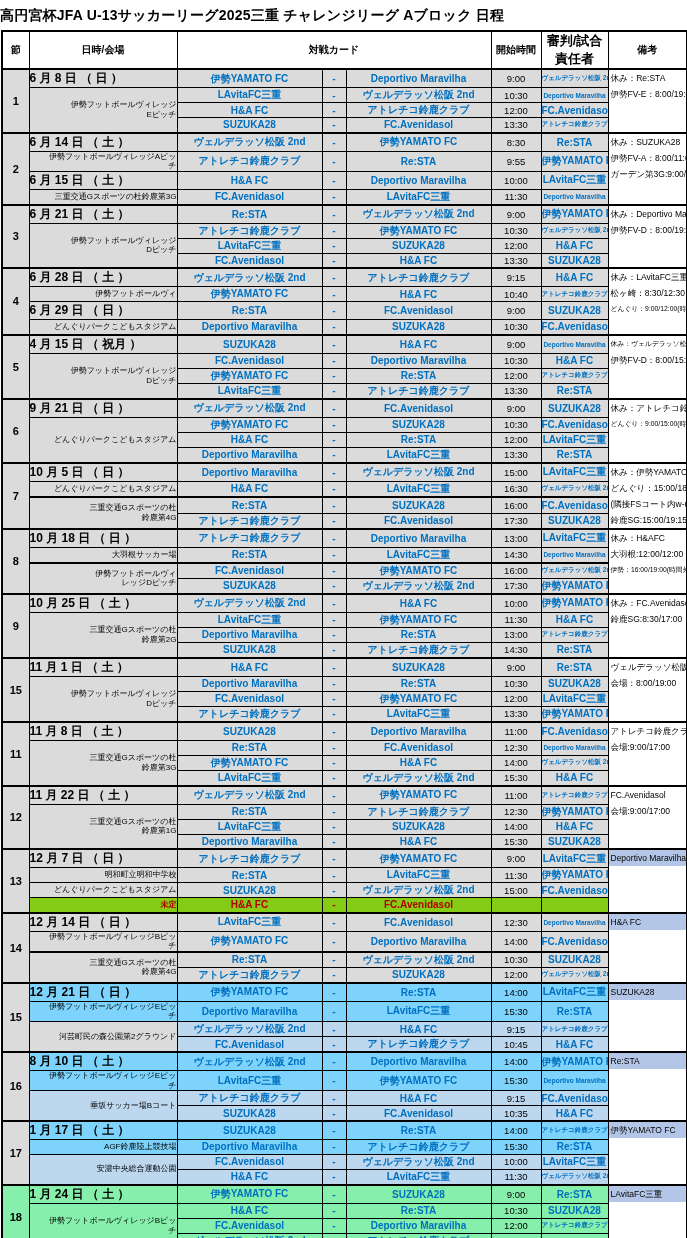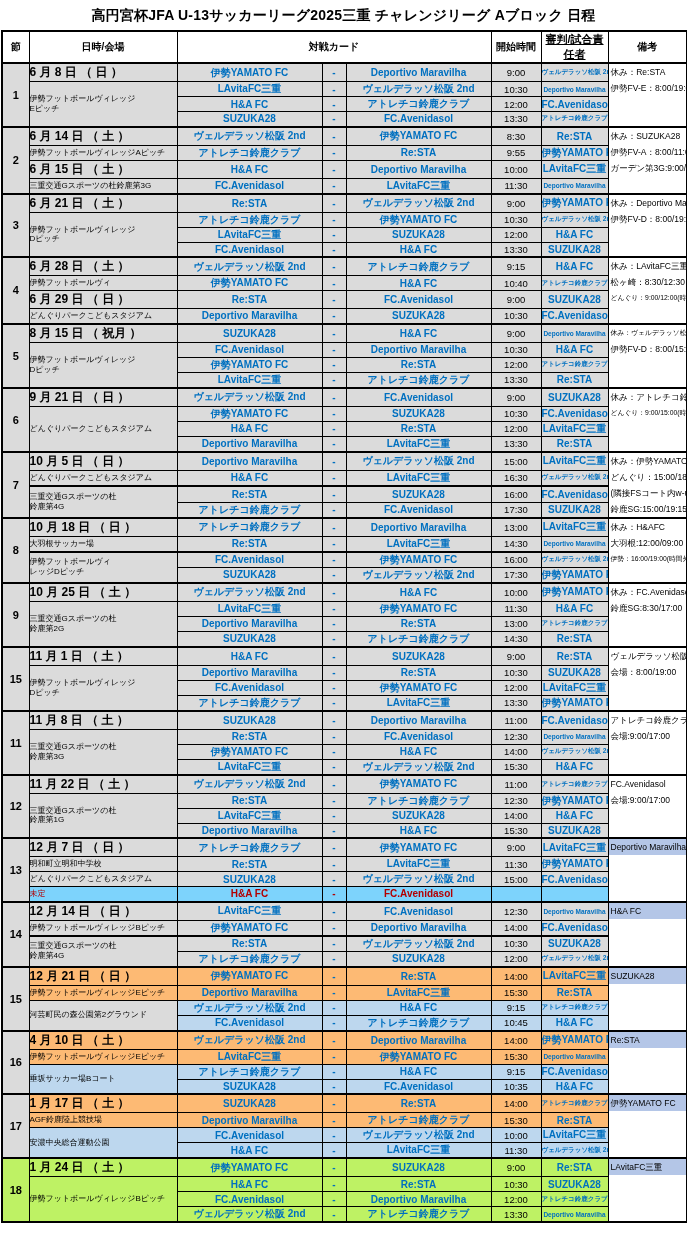--- a/index.html
+++ b/index.html
@@ -1,38 +1,38 @@
 <!DOCTYPE html>
 <html><head>
 <meta charset="utf-8">
 <style>
   html,body{margin:0;padding:0;background:#fff;}
   body{width:687px;font-family:"Liberation Sans","DejaVu Sans",sans-serif;color:#000;}
-  .title{ text-align:center; font-weight:bold; font-size:14px; padding:7px 0 5px; letter-spacing:0.2px; }
+  .title{ text-align:left; font-weight:bold; font-size:14px; padding:7px 0 5px; letter-spacing:0.2px; }
   table{ border-collapse:collapse; table-layout:fixed; width:685px; margin:0 1px; border:2px solid #000; }
   td,th{ border:1px solid #000; padding:0; overflow:hidden; }
   thead th{ background:#fff; font-size:10px; font-weight:bold; height:17px; }
-  thead th.small-head{ font-size:11px;text-decoration:underline; }
+  thead th.small-head{ font-size:13px; }
   thead tr{ border-bottom:2px solid #000; }
   tbody tr{ height:15px; }
   tr.round-start td{ border-top:2px solid #000; }
   tr.group-sep td{ border-top:2px solid #000; }
   .bg-gray{ background:#DBDBDB; }
-  .bg-orange{ background:#fdba74; }
+  .bg-orange{ background:#7dd3fc; }
   .bg-blue{ background:#BDD7EE; }
-  .bg-white{ background:#bef264; }
+  .bg-white{ background:#86efac; }
   .round-no{ font-size:11px; font-weight:bold; text-align:center; }
   .date{ font-size:12px; font-weight:bold; white-space:nowrap; }
-  .venue{ font-size:8px; text-align:left; line-height:1.2; }
+  .venue{ font-size:8px; text-align:right; line-height:1.2;padding-left:16px; }
   .team{ color:#0070C0; font-weight:bold; font-size:10px; text-align:center; white-space:nowrap; }
   .dash{ color:#0070C0; font-weight:bold; font-size:10px; text-align:center; }
   .time{ font-size:9.5px; text-align:center; }
   .ref{ color:#0070C0; font-weight:bold; font-size:10px; text-align:center; white-space:nowrap; }
   .ref.tiny{ font-size:6.5px; }
-  .bg-red{ background:#7dd3fc; color:#B30000 !important; }
+  .bg-red{ background:#84cc16; color:#B30000 !important;font-weight:bold; }
   td.bg-red.team, td.bg-red.dash, td.bg-red.ref{ color:#B30000; }
   .remarks{ background:#fff; vertical-align:top; padding:0; }
   .remark-line{ height:16px; line-height:16px; font-size:8.5px; padding:0 2px; white-space:nowrap; }
   .remark-line.hl{ background:#B4C6E7; }
   .remark-line.tiny{ font-size:6.8px; }
 </style>
 </head>
 <body>
 
 <div class="title">高円宮杯JFA U-13サッカーリーグ2025三重 チャレンジリーグ Aブロック 日程</div>
@@ -227,21 +227,21 @@
         </td>
         <td class="team bg-gray">Deportivo Maravilha</td>
         <td class="dash bg-gray">-</td>
         <td class="team bg-gray">SUZUKA28</td>
         <td class="time bg-gray">10:30</td>
         <td class="ref bg-gray">FC.Avenidasol</td>
       </tr>
       <tr class="round-start">
         <td class="round-no bg-gray" rowspan="4">5</td>
         <td class="date bg-gray">
-          <div>8 月 15 日 （ 祝月 ）</div>
+          <div>4 月 15 日 （ 祝月 ）</div>
         </td>
         <td class="team bg-gray">SUZUKA28</td>
         <td class="dash bg-gray">-</td>
         <td class="team bg-gray">H&amp;A FC</td>
         <td class="time bg-gray">9:00</td>
         <td class="ref bg-gray tiny">Deportivo Maravilha</td>
         <td class="remarks" rowspan="4">
           <div class="remark-line tiny">休み：ヴェルデラッソ松阪2nd</div>
           <div class="remark-line">伊勢FV-D：8:00/15:00</div>
         </td>
@@ -360,21 +360,21 @@
         <td class="date bg-gray">
           <div>10 月 18 日 （ 日 ）</div>
         </td>
         <td class="team bg-gray">アトレチコ鈴鹿クラブ</td>
         <td class="dash bg-gray">-</td>
         <td class="team bg-gray">Deportivo Maravilha</td>
         <td class="time bg-gray">13:00</td>
         <td class="ref bg-gray">LAvitaFC三重</td>
         <td class="remarks" rowspan="4">
           <div class="remark-line">休み：H&amp;AFC</div>
-          <div class="remark-line">大羽根:12:00/09:00</div>
+          <div class="remark-line">大羽根:12:00/12:00</div>
           <div class="remark-line tiny">伊勢：16:00/19:00(時間外w-up)</div>
         </td>
       </tr>
       <tr>
         <td class="venue bg-gray">
           <div>大羽根サッカー場</div>
         </td>
         <td class="team bg-gray">Re:STA</td>
         <td class="dash bg-gray">-</td>
         <td class="team bg-gray">LAvitaFC三重</td>
@@ -682,21 +682,21 @@
       <tr>
         <td class="team bg-blue">FC.Avenidasol</td>
         <td class="dash bg-blue">-</td>
         <td class="team bg-blue">アトレチコ鈴鹿クラブ</td>
         <td class="time bg-blue">10:45</td>
         <td class="ref bg-blue">H&amp;A FC</td>
       </tr>
       <tr class="round-start">
         <td class="round-no bg-gray" rowspan="4">16</td>
         <td class="date bg-orange">
-          <div>4 月 10 日 （ 土 ）</div>
+          <div>8 月 10 日 （ 土 ）</div>
         </td>
         <td class="team bg-orange">ヴェルデラッソ松阪 2nd</td>
         <td class="dash bg-orange">-</td>
         <td class="team bg-orange">Deportivo Maravilha</td>
         <td class="time bg-orange">14:00</td>
         <td class="ref bg-orange">伊勢YAMATO FC</td>
         <td class="remarks" rowspan="4">
           <div class="remark-line hl">Re:STA</div>
         </td>
       </tr>

